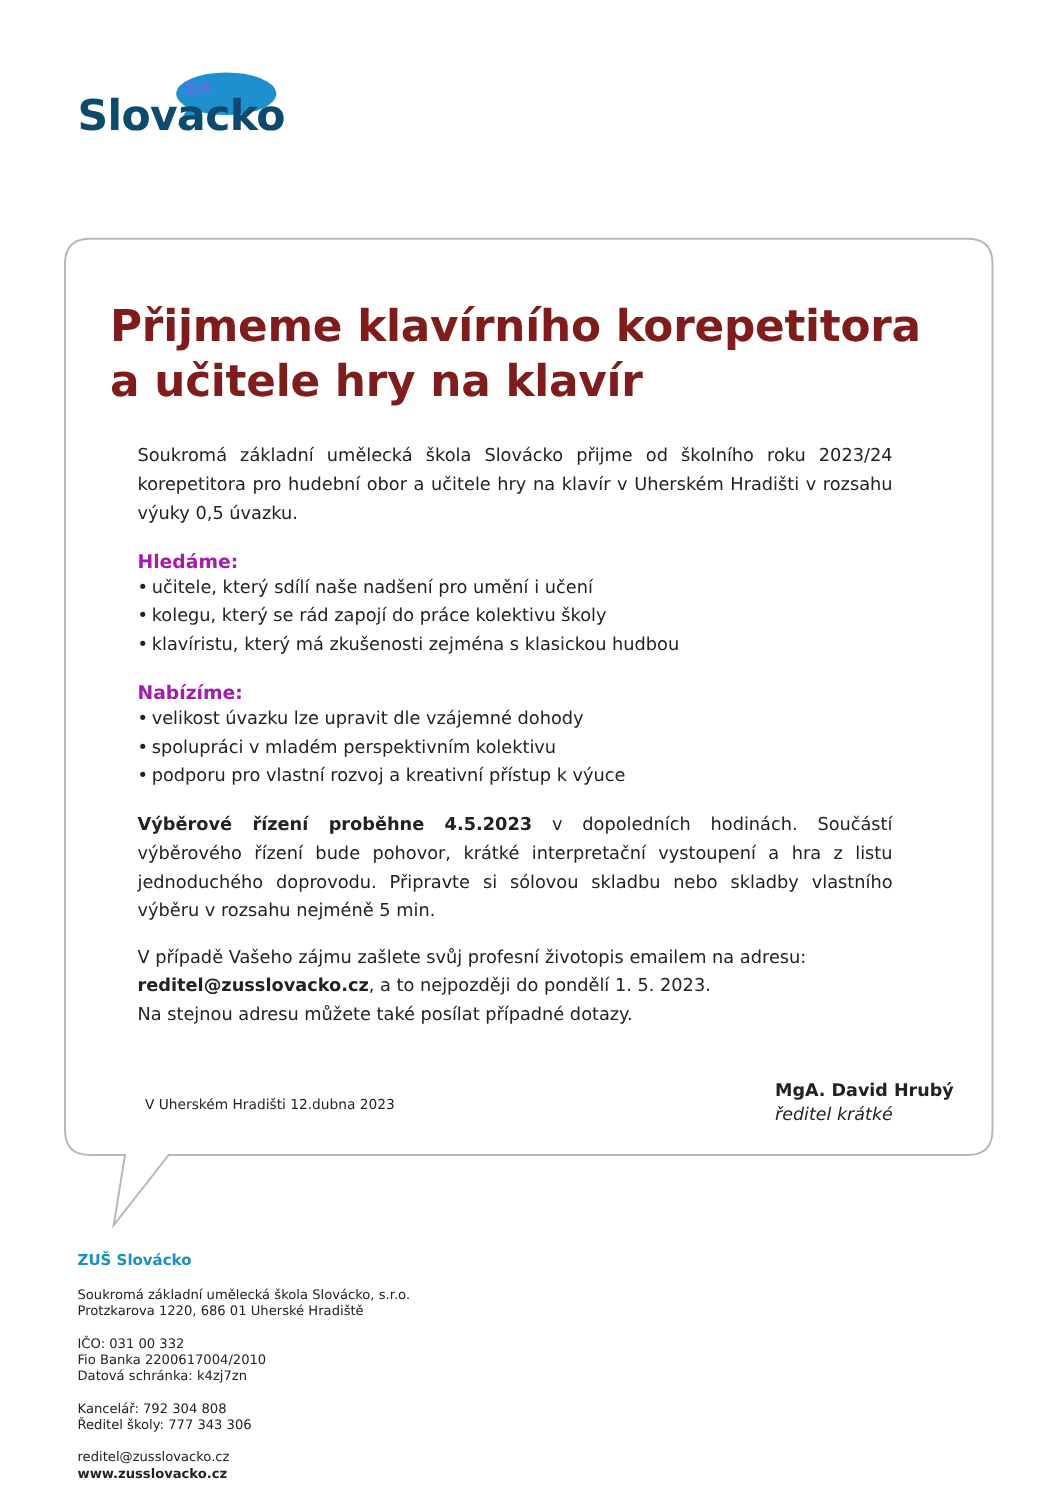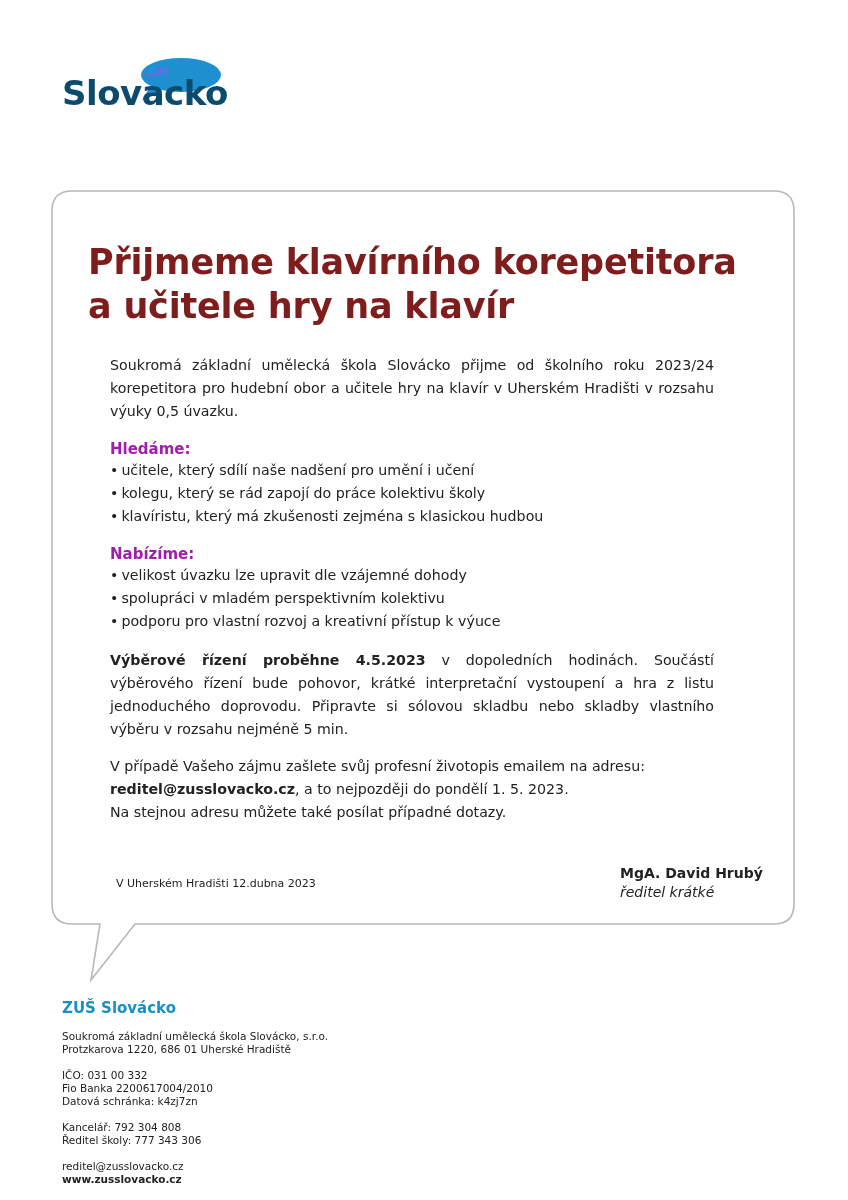--- a/index.html
+++ b/index.html
@@ -27,21 +27,21 @@
   ul.bullets li::before { content: "•"; margin-right: 3px; }
   .strong { font-weight: bold; }
   .gap { height: 16px; }
 
   .place-date { position: absolute; left: 116px; top: 877px; font-size: 11px; color: #222; }
   .signer { position: absolute; left: 620px; top: 864px; font-size: 14px; line-height: 19px; }
   .signer-name { font-weight: bold; }
   .signer-role { font-style: italic; }
 
   .footer { position: absolute; left: 62px; top: 998px; font-size: 10.5px; line-height: 13px; color: #222; }
-  .footer-title { color: #1a8fc2; font-weight: bold; font-size: 15px; line-height: 20px; margin-bottom: 12px; }
+  .footer-title { color: #1a8fc2; font-weight: bold; font-size: 12px; line-height: 20px; margin-bottom: 12px; }
   .footer .blk { margin-bottom: 13px; }
   .footer .web { font-weight: bold; }
 </style>
 </head>
 <body>
 
 <div class="logo">
   <svg width="170" height="80" viewBox="0 0 170 80">
     <ellipse cx="121" cy="19" rx="40" ry="17" fill="#1e90d0"></ellipse>
     <path d="M92 28 L82 44 L104 33 Z" fill="#1e90d0"></path>

